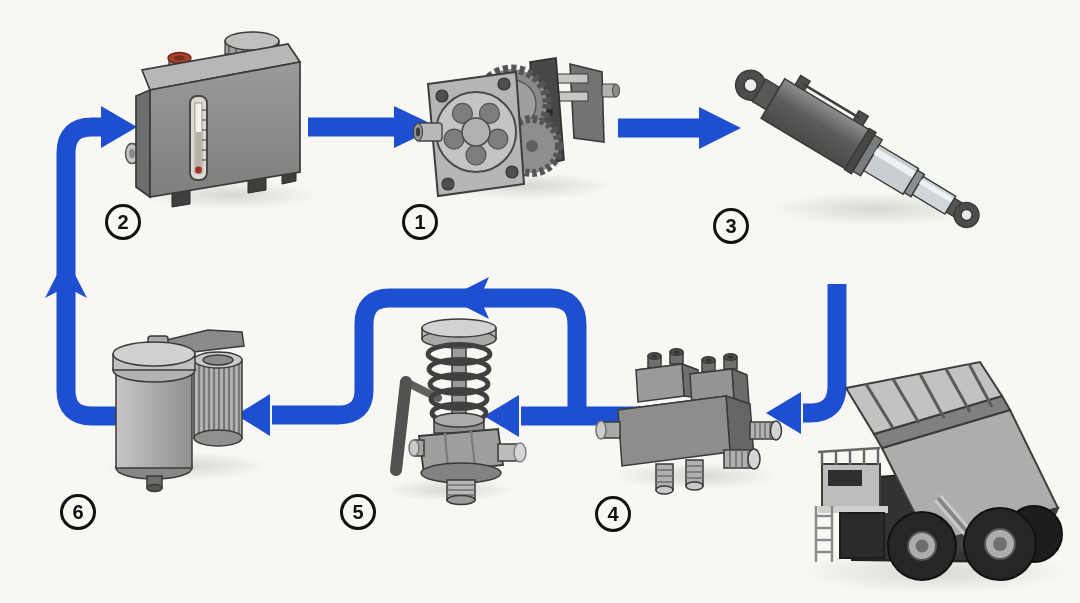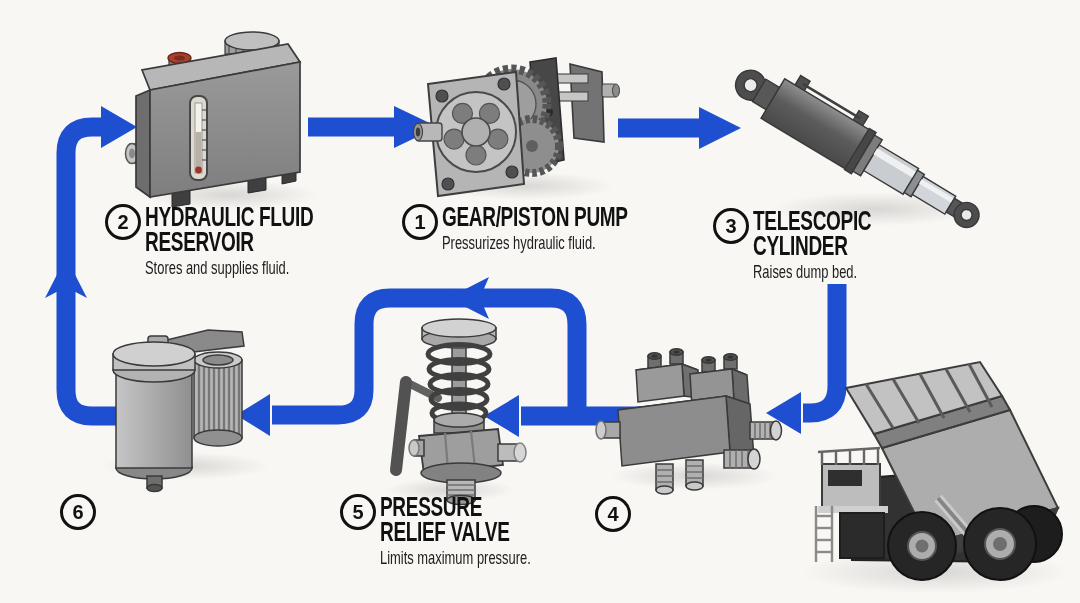--- a/index.html
+++ b/index.html
@@ -386,64 +386,44 @@
       <circle cx="134" cy="198" r="34" fill="#262626" stroke="#111"></circle>
       <circle cx="134" cy="198" r="14" fill="#adadad" stroke="#555"></circle>
       <circle cx="134" cy="198" r="6.5" fill="#6f6f6f" stroke="none"></circle>
     </g>
   </svg>
 
   <div class="label" style="left:105px;top:204px;">
     <div class="badge">
         <span>2</span>
       </div>
-    <div class="ltext">
-      <div class="hline">HYDRAULIC FLUID</div>
-      <div class="hline">RESERVOIR</div>
-      <div class="desc">Stores and supplies fluid.</div>
-    </div>
   </div>
 
   <div class="label" style="left:402px;top:204px;">
     <div class="badge">
         <span>1</span>
       </div>
-    <div class="ltext">
-      <div class="hline">GEAR/PISTON PUMP</div>
-
-      <div class="desc">Pressurizes hydraulic fluid.</div>
-    </div>
   </div>
 
   <div class="label" style="left:713px;top:208px;">
     <div class="badge">
         <span>3</span>
       </div>
-    <div class="ltext">
-      <div class="hline">TELESCOPIC</div>
-      <div class="hline">CYLINDER</div>
-      <div class="desc">Raises dump bed.</div>
-    </div>
   </div>
 
   <div class="label" style="left:595px;top:496px;">
     <div class="badge">
         <span>4</span>
       </div>
   </div>
 
   <div class="label" style="left:340px;top:494px;">
     <div class="badge">
         <span>5</span>
       </div>
-    <div class="ltext">
-      <div class="hline">PRESSURE</div>
-      <div class="hline">RELIEF VALVE</div>
-      <div class="desc">Limits maximum pressure.</div>
-    </div>
   </div>
 
   <div class="label" style="left:60px;top:494px;">
     <div class="badge">
         <span>6</span>
       </div>
   </div>
 
 </div>
 

